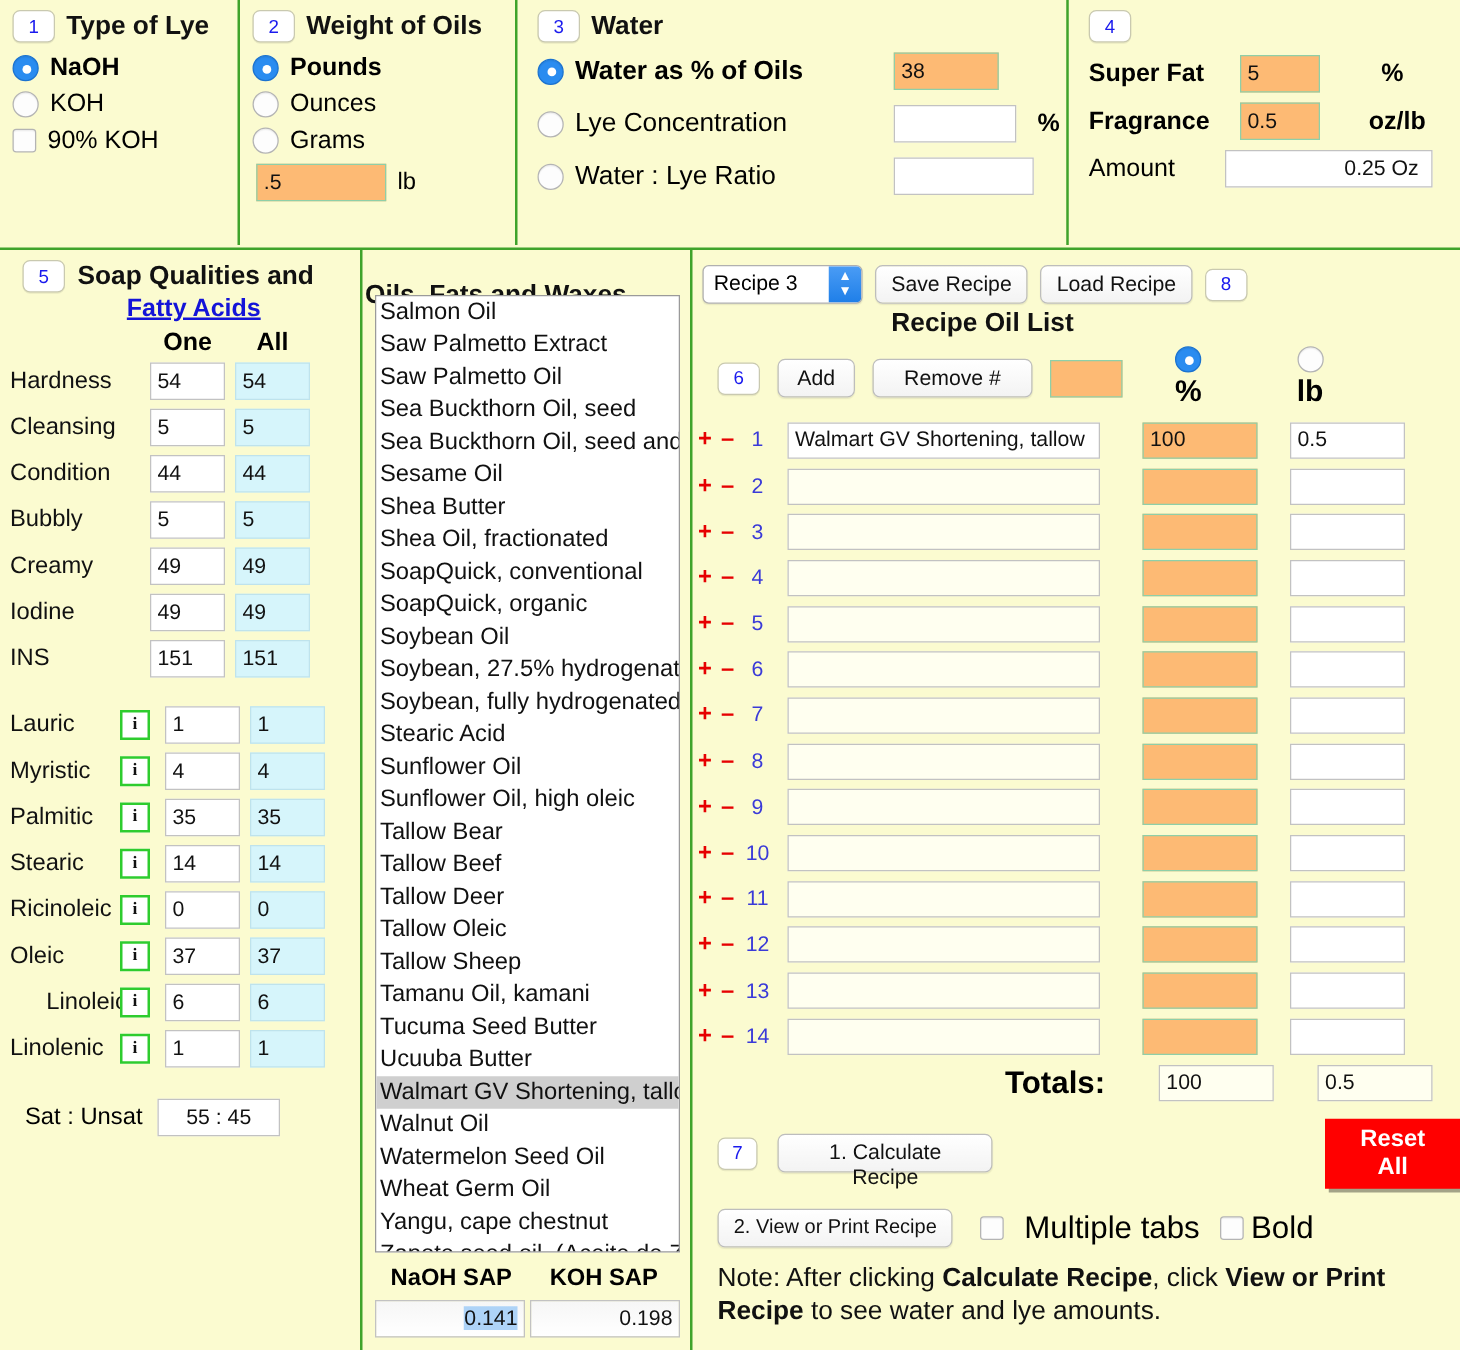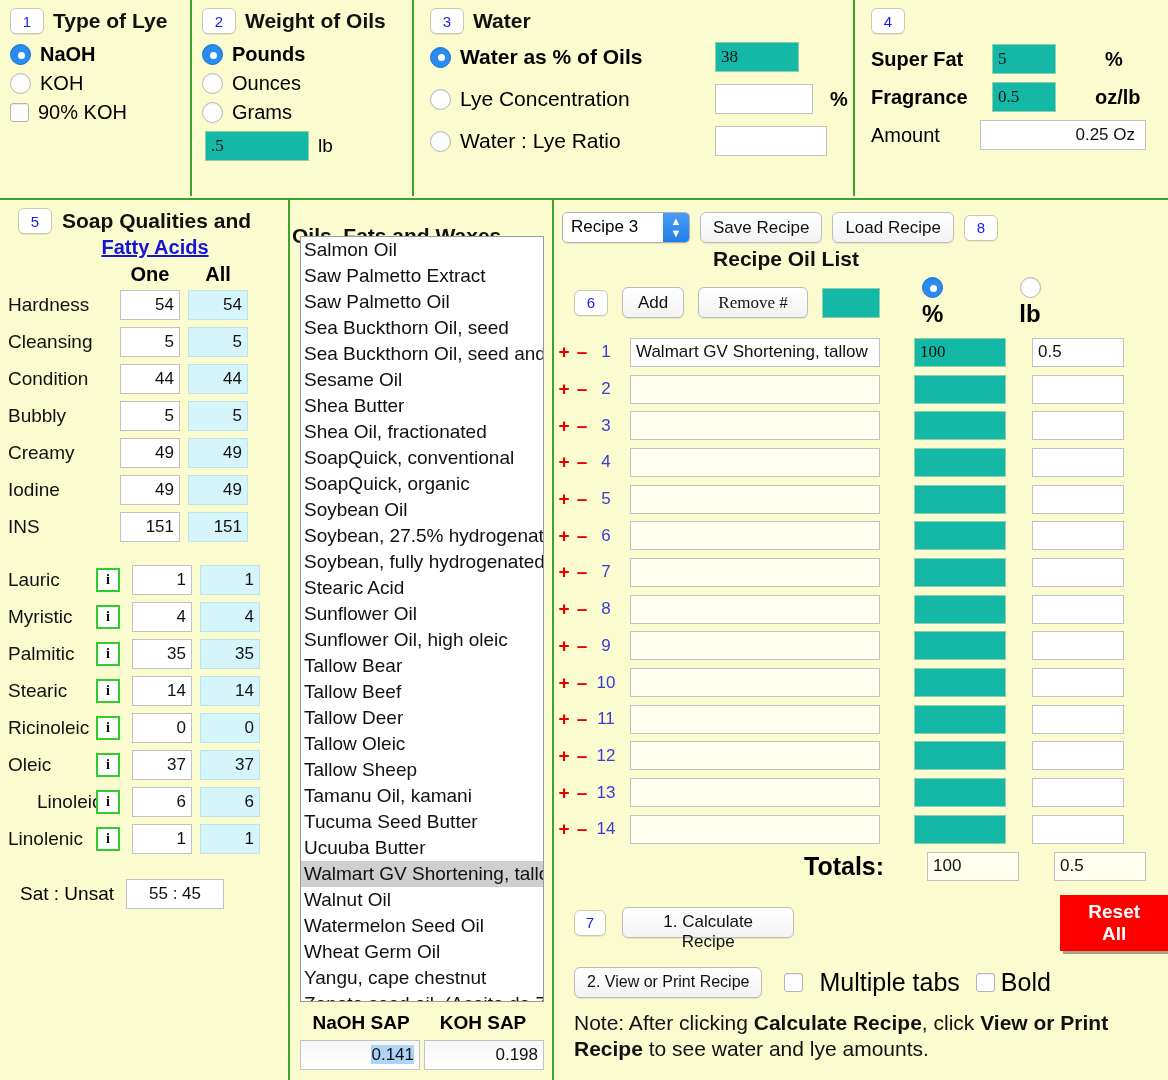--- a/index.html
+++ b/index.html
@@ -38,21 +38,21 @@
     width: 19px; height: 19px; border: 1px solid #b4b4b4; background: #fdfdfd;
     border-radius: 3px; display: inline-block; vertical-align: middle;
     box-shadow: inset 0 1px 1px rgba(0,0,0,.07); flex: 0 0 auto;
   }
 
   .fld {
     border: 1px solid #c2c2c2; background: #fff; height: 30px;
     font-family: "Liberation Sans", sans-serif; font-size: 17px; color: #111;
     padding: 0 5px; line-height: 28px;
   }
-  .fld.green { background: #14b8a6; border-color: #8ecfa8; font-family: Liberation Serif, serif; }
+  .fld.green { background: #fdba74; border-color: #8ecfa8; }
   .fld.cream { background: #fffff0; }
   .fld.cyan  { background: #d6f5fb; border-color: #bfe3ec; }
 
   .btn {
     background: linear-gradient(#ffffff,#f3f3f3);
     border: 1px solid #bdbdbd; border-radius: 6px;
     font-family: "Liberation Sans", sans-serif; font-size: 17px; color: #111;
     padding: 4px 12px; height: 31px; cursor: pointer;
     box-shadow: 0 1px 1px rgba(0,0,0,.08);
   }
@@ -71,21 +71,21 @@
   #lower { position: absolute; top: 198px; left: 0; width: 1168px; height: 882px;
            border-top: 2px solid #3fa32b; }
   #colA { position: absolute; left: 0; top: 0; width: 290px; height: 882px;
           border-right: 2px solid #3fa32b; }
   #colB { position: absolute; left: 292px; top: 0; width: 262px; height: 882px;
           border-right: 2px solid #3fa32b; }
   #colC { position: absolute; left: 556px; top: 0; width: 612px; height: 882px; }
 
   .qrow { display: flex; align-items: center; height: 37px; }
   .qlabel { width: 120px; font-size: 19px; color: #111; padding-left: 8px; }
-  .qval { width: 60px; text-align: right; margin-right: 8px; }
+  .qval { width: 60px; text-align: left; margin-right: 8px; }
 
   .ibtn {
     width: 24px; height: 24px; border: 2px solid #2ecc2e; background: #fff;
     color: #111; font-size: 14px; font-weight: bold; font-family: "Liberation Serif", serif;
     display: inline-flex; align-items: center; justify-content: center;
     margin-right: 12px; cursor: pointer;
   }
 
   #oilbox {
     position: absolute; left: 8px; top: 36px; width: 244px; height: 766px;
@@ -381,21 +381,21 @@
         <span class="badge">8</span>
       </div>
 
       <div style="text-align:center;width:460px;margin-top:4px;">
         <span class="hdr">Recipe Oil List</span>
       </div>
 
       <div class="row-line" style="padding-left:18px;margin-top:6px;gap:14px;">
         <span class="badge">6</span>
         <button class="btn" style="width:62px;padding:4px 6px;">Add</button>
-        <button class="btn" style="width:110px;padding:4px 6px;font-family:Liberation Serif, serif;">Remove #</button>
+        <button class="btn" style="width:128px;padding:4px 6px;">Remove #</button>
         <input class="fld green" style="width: 58px; height: 30px;" value="">
 
         <div style="display:flex;flex-direction:column;align-items:center;margin-left:28px;">
           <span class="radio on"></span>
           <span style="font-size:24px;font-weight:bold;margin-top:2px;">%</span>
         </div>
         <div style="display:flex;flex-direction:column;align-items:center;margin-left:62px;">
           <span class="radio"></span>
           <span style="font-size:24px;font-weight:bold;margin-top:2px;">lb</span>
         </div>

